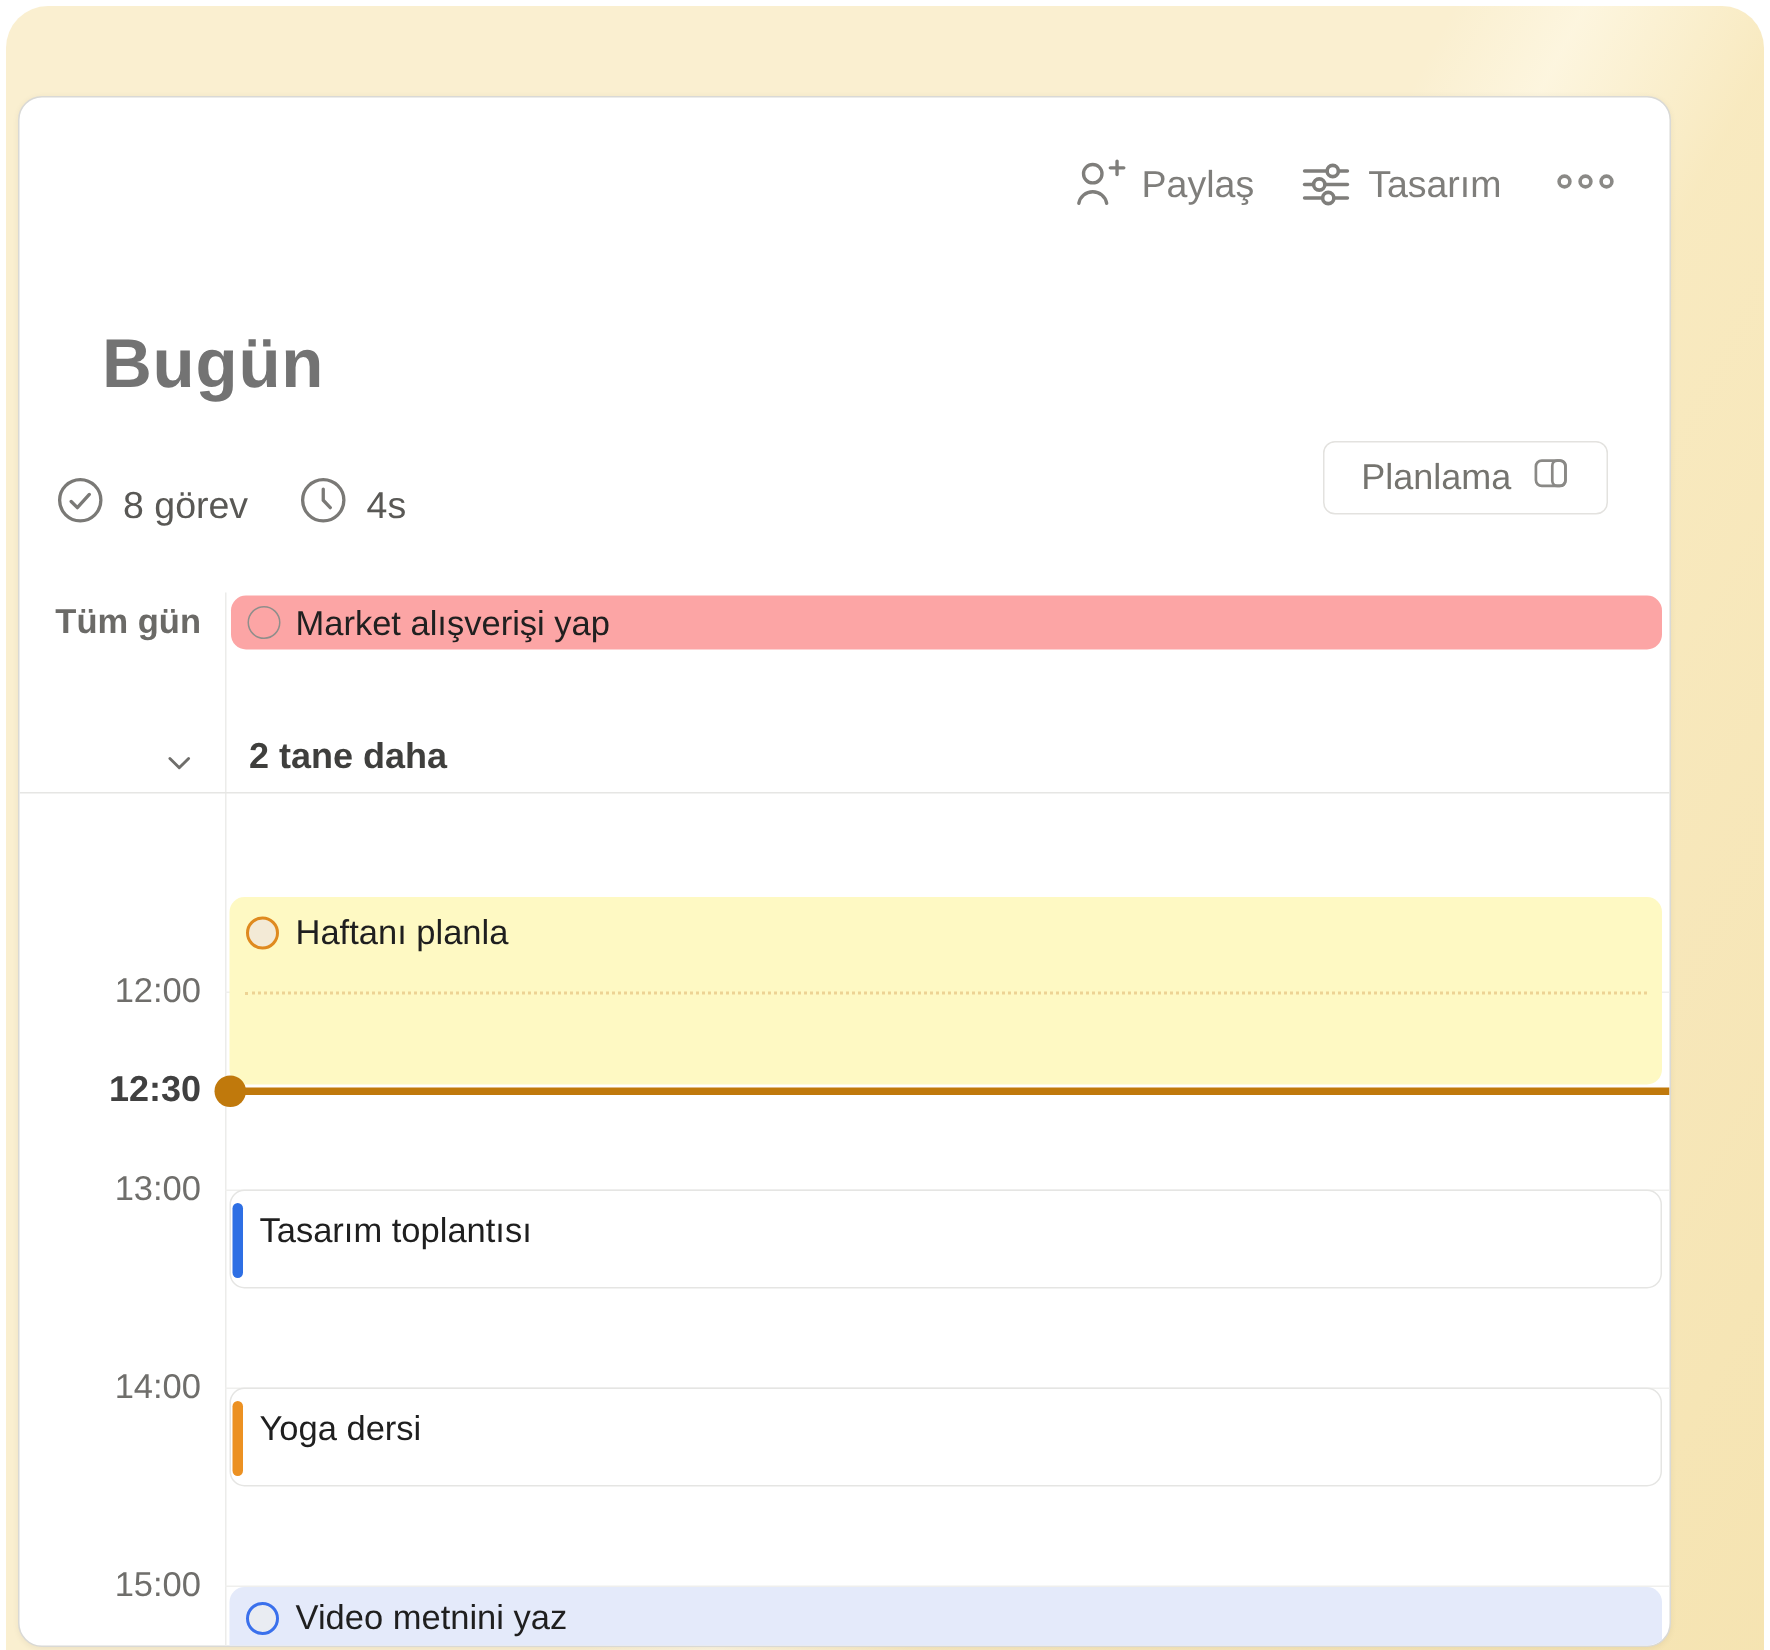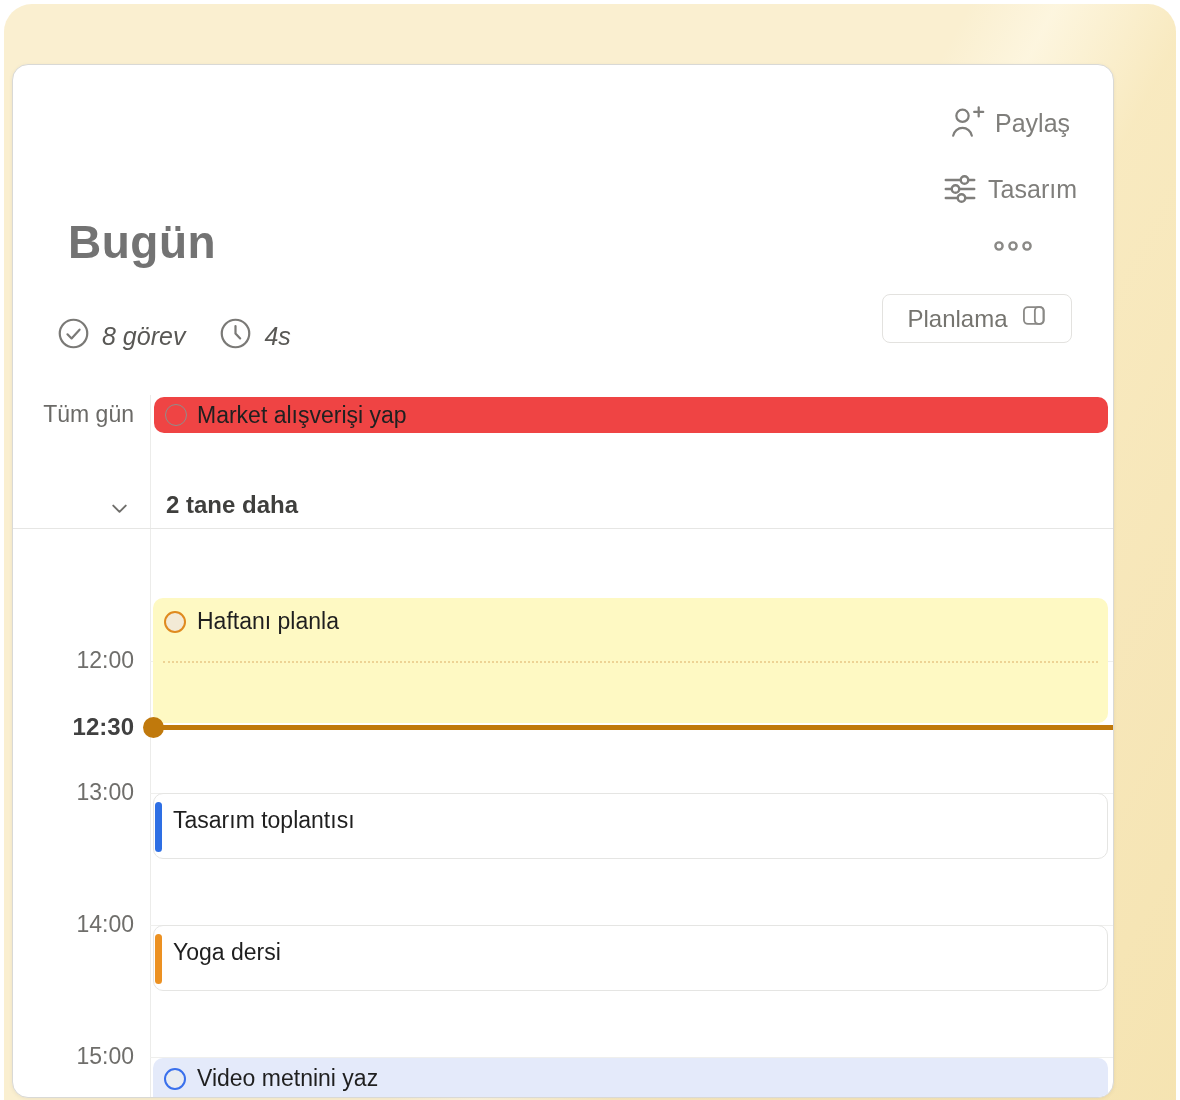--- a/index.html
+++ b/index.html
@@ -17,43 +17,43 @@
   }
 
   
   .card {
     position:absolute; left:12px; top:64px; width:1102px; height:1034px;
     background:#ffffff; border:1px solid #d9d9d6; border-radius:16px;
     box-shadow:0 1px 4px rgba(0,0,0,.06); overflow:hidden;
   }
 
   
-  .actions { position:absolute; top:40px; right:36px; display:flex; align-items:center; gap:30px;flex-direction:column; }
+  .actions { position:absolute; top:40px; right:36px; display:flex; align-items:center; gap:30px; }
   .action-btn { display:flex; align-items:center; gap:10px; color:#7f7e7b; font-size:25px; cursor:pointer; }
   .action-btn svg { display:block; }
   .more-btn { display:flex; align-items:center; margin-left:6px; cursor:pointer; }
 
   
   .page-title { position:absolute; left:28px; top:150px; font-size:46px; font-weight:700; color:#737373; letter-spacing:.5px;margin-left:27px; }
-  .stats { position:absolute; left:44px; top:252px; display:flex; align-items:center; gap:34px; color:#595855; font-size:25px;font-style:italic; }
+  .stats { position:absolute; left:24px; top:252px; display:flex; align-items:center; gap:34px; color:#595855; font-size:25px; }
   .stat { display:flex; align-items:center; gap:12px; }
 
   .planning-btn {
     position:absolute; right:41px; top:229px; width:190px; height:49px;
     border:1px solid #e3e2df; border-radius:8px; background:#fff;
     display:flex; align-items:center; justify-content:center; gap:12px;
     color:#75746f; font-size:24px; cursor:pointer;
   }
 
   
-  .allday-label { position:absolute; left:0; top:336px; width:121px; text-align:right; color:#6b6a67; font-size:23px; }
+  .allday-label { position:absolute; left:0; top:336px; width:121px; text-align:right; color:#6b6a67; font-size:23px;font-weight:bold; }
   .vsep { position:absolute; left:137px; top:330px; bottom:0; width:1px; background:#ececea; }
   .allday-row {
     position:absolute; left:141px; width:954px; height:36px; border-radius:10px;
-    background:#ef4444; display:flex; align-items:center; gap:10px; padding-left:11px; cursor:pointer;
+    background:#fca5a5; display:flex; align-items:center; gap:10px; padding-left:11px; cursor:pointer;
   }
   .row-1 { top:332px; } .row-2 { top:376px; }
   .task-circle { width:22px; height:22px; border-radius:50%; border:1.7px solid #8f8e8b; flex:0 0 auto; cursor:pointer; }
   .allday-row .task-title { color:#202020; font-size:23px; font-weight:500; }
   .more-row { position:absolute; left:153px; top:426px; font-size:24px; font-weight:600; color:#3f3f3d; cursor:pointer; }
   .gutter-chevron { position:absolute; left:95px; top:432px; cursor:pointer; display:block; }
 
   .hdiv { position:absolute; left:0; top:463px; width:1102px; height:1px; background:#e6e6e4; }
 
   

